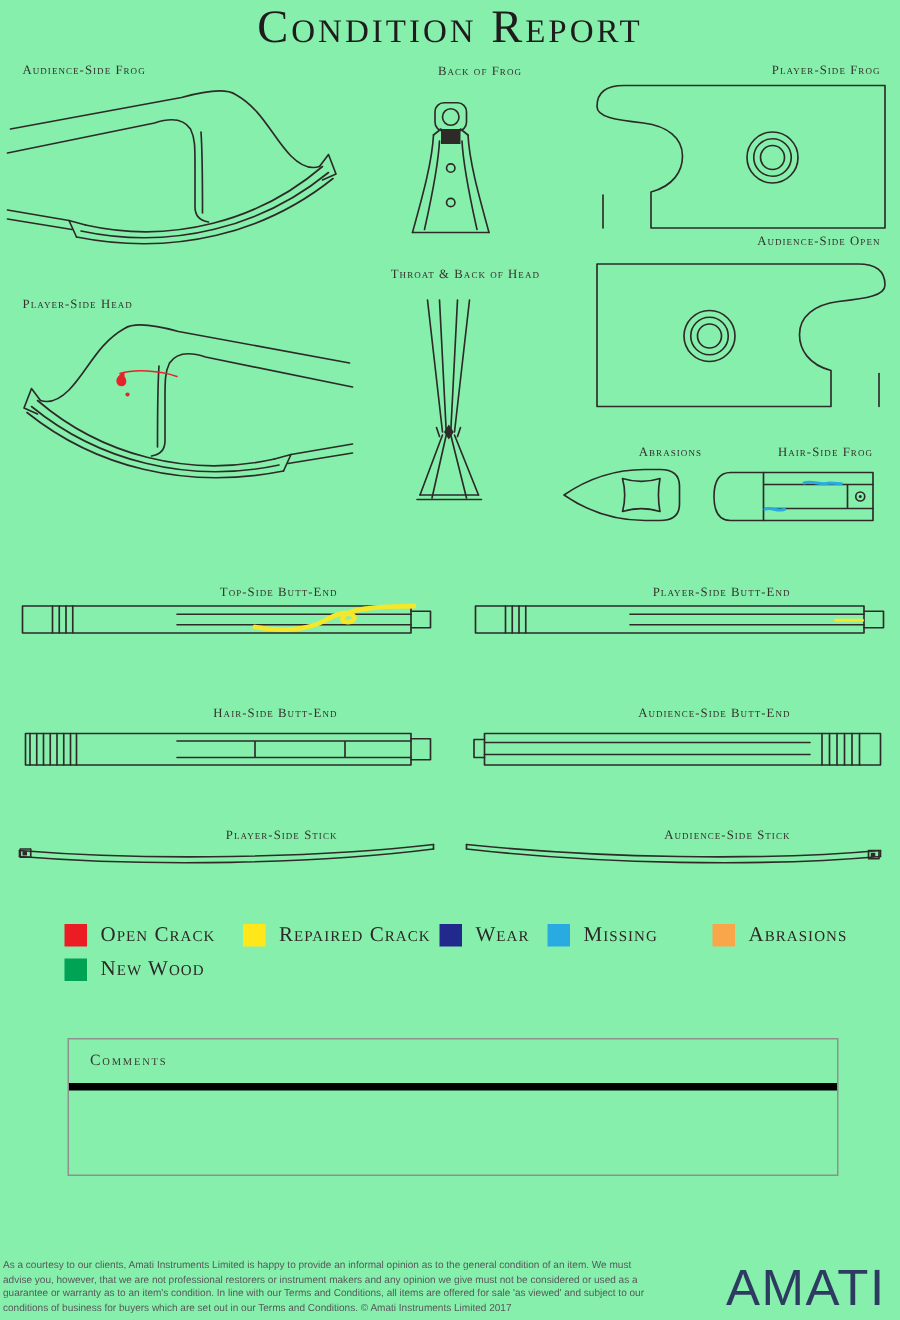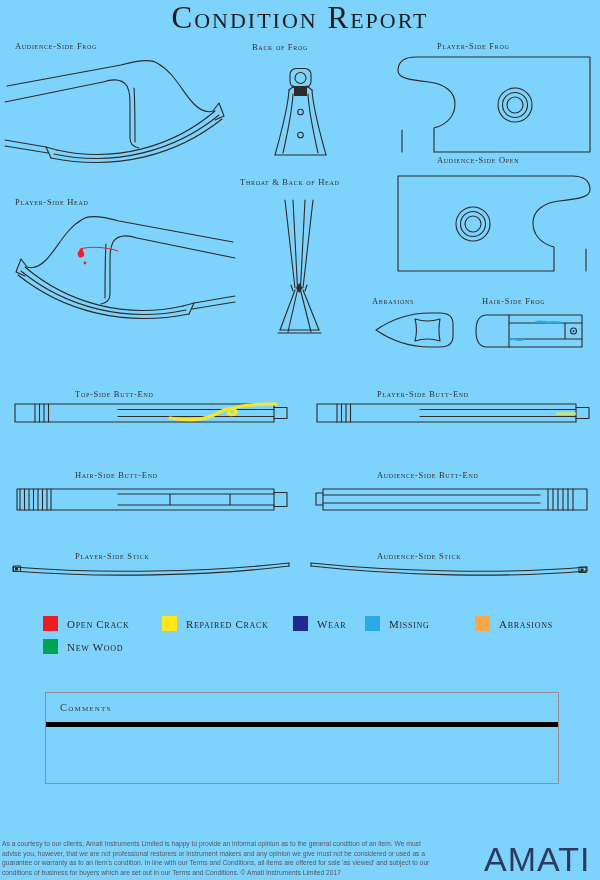--- a/index.html
+++ b/index.html
@@ -1,29 +1,29 @@
 <!DOCTYPE html>
 <html><head>
 <meta charset="utf-8">
 <style>
   html,body{margin:0;padding:0;background:#fff}
-  .page{position:relative;width:600px;height:880px;background:#7dd3fc;font-family:"Liberation Serif",serif;overflow:hidden}
+  .page{position:relative;width:600px;height:880px;background:#86efac;font-family:"Liberation Serif",serif;overflow:hidden}
   .title{position:absolute;top:0;left:0;width:600px;text-align:center;font-size:31px;font-variant:small-caps;letter-spacing:2px;color:#1e1c1d}
   .plabel{position:absolute;font-size:8.5px;font-variant:small-caps;letter-spacing:.7px;color:#36312e;white-space:nowrap}
-  .c{text-align:left}.r{}
+  .c{text-align:right}.r{text-align:right}
   .diag{position:absolute;overflow:visible}
   .ln{fill:none;stroke:#2d2a28;stroke-width:1.1;stroke-linecap:round;stroke-linejoin:round}
   .fd{fill:#2d2a28;stroke:none}
   .mark{fill:none;stroke-width:2;stroke-linecap:round}
   .mark-y{fill:none;stroke-width:3.2;stroke-linecap:round}
   .mark-thin{fill:none;stroke-width:1;stroke-linecap:round}
   .mark-fill{stroke:none}
   .legend-item{position:absolute;display:flex;align-items:center;height:15px}
   .swatch{width:15px;height:15px;display:inline-block;flex:0 0 15px}
-  .legend-label{margin-left:9px;font-size:11px;font-variant:small-caps;letter-spacing:.7px;color:#2b2826;white-space:nowrap}
+  .legend-label{margin-left:9px;font-size:14px;font-variant:small-caps;letter-spacing:.7px;color:#2b2826;white-space:nowrap}
   .comments-box{position:absolute;left:45px;top:692px;width:514px;height:92px;border:1px solid #8f8f8f;box-sizing:border-box}
   .comments-header{height:29px;border-bottom:5px solid #000000;line-height:29px;padding-left:14px;font-size:10.5px;font-variant:small-caps;letter-spacing:1.2px;color:#3a3734}
   .comments-body{height:60px}
   .disclaimer{position:absolute;left:2px;top:839px;width:436px;margin:0;font-family:"Liberation Sans",sans-serif;font-size:6.7px;line-height:1.42;color:#58595b}
   .brand-logo{position:absolute;left:484px;top:840px;font-family:Liberation Sans, sans-serif;font-size:34px;letter-spacing:1px;color:#2d3b60}
 </style>
 </head>
 <body>
 
 <div class="page">

